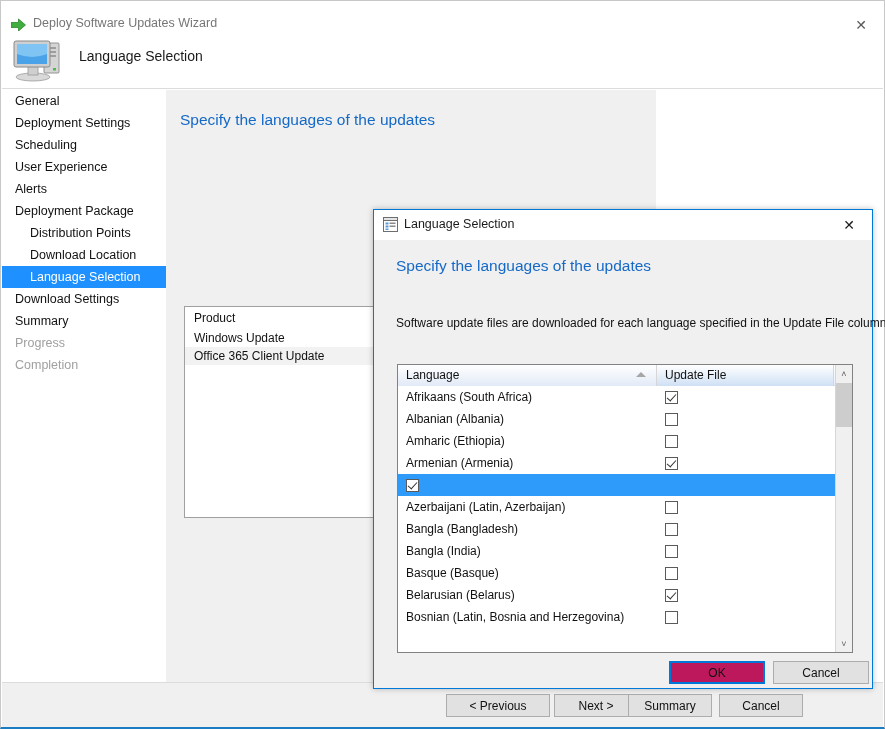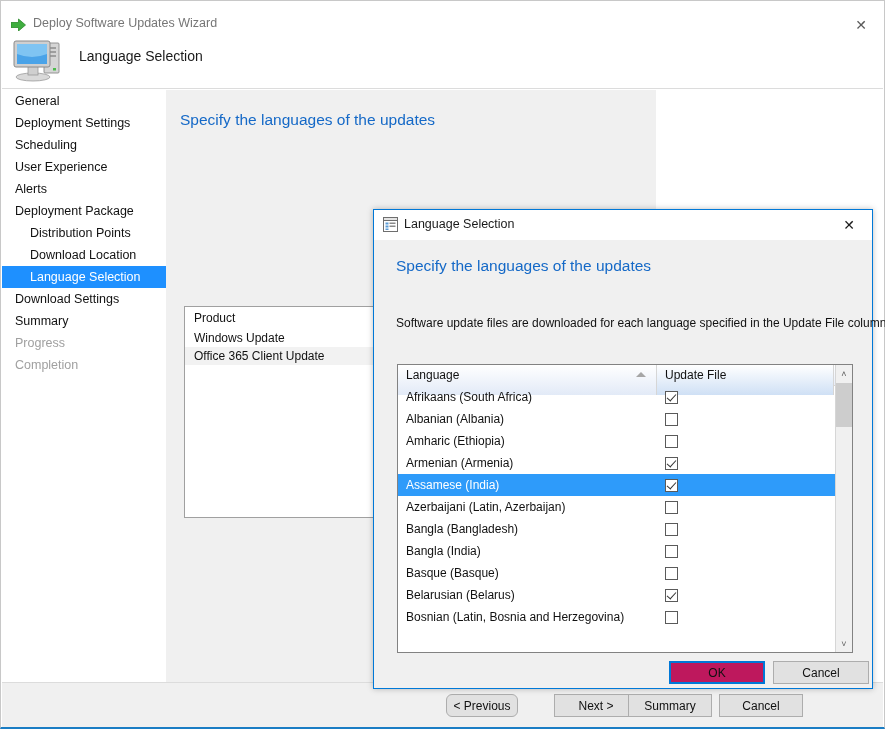--- a/index.html
+++ b/index.html
@@ -134,21 +134,21 @@
     border-top: 1px solid #dcdcdc;
   }
   .wiz-btn {
     position: absolute; top: 11px;
     height: 23px;
     background: #e1e1e1;
     border: 1px solid #adadad;
     font-size: 12px; color: #111;
     display: flex; align-items: center; justify-content: center;
   }
-  #btn-previous { left: 444px; width: 72px; border-radius: 6px; }
+  #btn-previous { left: 444px; width: 104px; }
   #btn-next     { left: 552px; width: 84px; }
   #btn-summary  { left: 626px; width: 84px; }
   #btn-cancel   { left: 717px; width: 84px; }
 
   
   #dialog {
     position: absolute;
     left: 373px; top: 209px;
     width: 500px; height: 480px;
     background: #f0f0f0;
@@ -202,21 +202,21 @@
   }
   #grid-header {
     position: relative;
     height: 21px;
     background: linear-gradient(#ffffff, #e9effa);
     border-bottom: 1px solid #d6d6d6;
     display: flex;
   }
   .gh-cell {
     position: relative;
-    height: 30px; line-height: 21px;
+    height: 21px; line-height: 21px;
     font-size: 12px; color: #111;
     padding-left: 8px;
     border-right: 1px solid #d6d6d6;
     background: linear-gradient(#ffffff, #e2eaf7);
   }
   #gh-language { width: 259px; }
   #gh-updatefile { width: 177px; background: linear-gradient(#ffffff, #cfe0f5); }
   #sort-arrow {
     position: absolute; right: 10px; top: 7px;
     width: 0; height: 0;
@@ -422,21 +422,20 @@
               <span class="checkbox"></span>
             </span>
         </div>
         <div class="lang-row">
           <span class="lang-name">Armenian (Armenia)</span>
           <span class="lang-check-cell">
               <span class="checkbox checked"></span>
             </span>
         </div>
         <div class="lang-row selected">
-          <span class="lang-name">Assamese (India)</span>
           <span class="lang-check-cell">
               <span class="checkbox checked"></span>
             </span>
         </div>
         <div class="lang-row">
           <span class="lang-name">Azerbaijani (Latin, Azerbaijan)</span>
           <span class="lang-check-cell">
               <span class="checkbox"></span>
             </span>
         </div>

